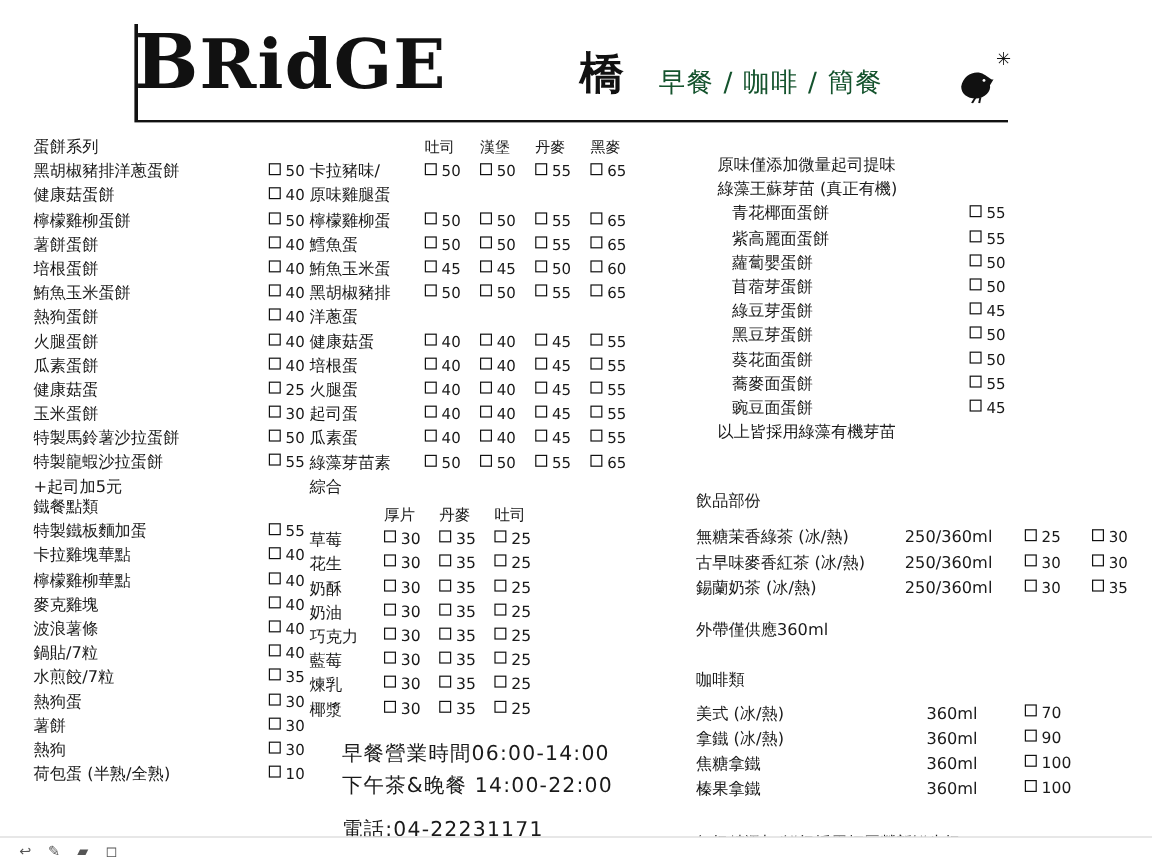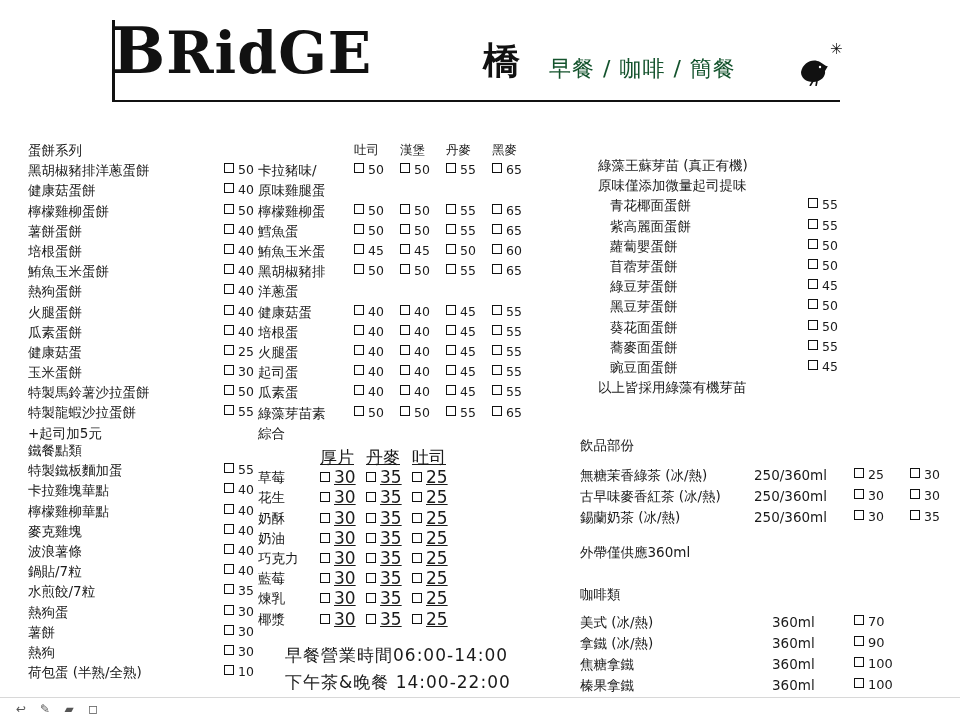--- a/index.html
+++ b/index.html
@@ -45,21 +45,21 @@
   }
   .rule{
     position:absolute;left:112px;top:92px;width:728px;height:2px;background:#111;
   }
   .rule2{
     position:absolute;left:112px;top:12px;width:3px;height:80px;background:#111;
   }
 
   
   .col{position:absolute;font-size:13.5px;line-height:20.2px;}
-  .hand{font-family:"DejaVu Sans","Liberation Sans",sans-serif;margin-top:27px;}
+  .hand{font-family:"DejaVu Sans","Liberation Sans",sans-serif;}
   .row{position:relative;height:20.2px;white-space:nowrap;}
   .nm{position:absolute;left:0;top:0;}
   .price{position:absolute;font-size:12.5px;}
   .box{
     display:inline-block;width:8px;height:8px;border:1.2px solid #111;
     margin-right:4px;vertical-align:1px;
   }
   .hdr{font-size:13px;}
 
   
@@ -70,21 +70,21 @@
   #col5{left:258px;top:420px;width:300px;}
   #col6{left:580px;top:408px;width:370px;}
   #footerL{left:285px;top:615px;width:300px;}
 
   .p1{left:196px;}
   table.grid{border-collapse:collapse;}
   table.grid td{padding:0;font-size:13.5px;line-height:20.2px;white-space:nowrap;}
   table.grid td.n{width:96px;}
   table.grid td.p{width:46px;font-size:12.5px;}
   table.grid2 td.n{width:62px;}
-  table.grid2 td.p{width:46px;font-size:17px;text-decoration:underline;}
+  table.grid2 td.p{width:46px;font-size:13px;}
   .drink-row{position:relative;height:21px;white-space:nowrap;font-size:13.5px;text-align:right;}
   .drink-row .dn{position:absolute;left:0;}
   .drink-row .dv{position:absolute;left:174px;}
   .drink-row .db1{position:absolute;left:274px;font-size:12.5px;}
   .drink-row .db2{position:absolute;left:330px;font-size:12.5px;}
 
   .cf-row{position:relative;height:21px;white-space:nowrap;font-size:13.5px;}
   .cf-row .cn{position:absolute;left:0;}
   .cf-row .cv{position:absolute;left:192px;}
   .cf-row .cb{position:absolute;left:274px;font-size:13px;}
@@ -286,24 +286,24 @@
             <td class="p"></td>
             <td class="p"></td>
             <td class="p"></td>
           </tr>
     </tbody>
       </table>
   </div>
 
   <div class="col hand" id="col3">
     <div class="row">
+        <span class="nm">原味僅添加微量起司提味</span>
+      </div>
+    <div class="row">
         <span class="nm">綠藻王蘇芽苗 (真正有機)</span>
-      </div>
-    <div class="row">
-        <span class="nm">原味僅添加微量起司提味</span>
       </div>
     <div class="row">
         <span class="nm" style="left:12px">青花椰面蛋餅</span>
         <span class="price" style="left:210px"><span class="box"></span><span>55</span></span>
       </div>
     <div class="row">
         <span class="nm" style="left:12px">紫高麗面蛋餅</span>
         <span class="price" style="left:210px"><span class="box"></span><span>55</span></span>
       </div>
     <div class="row">

